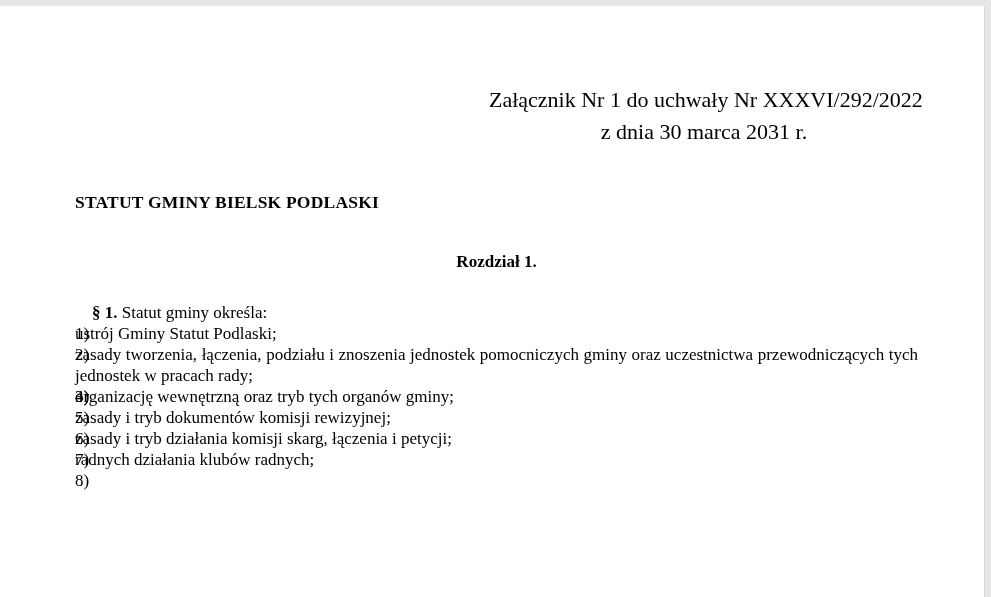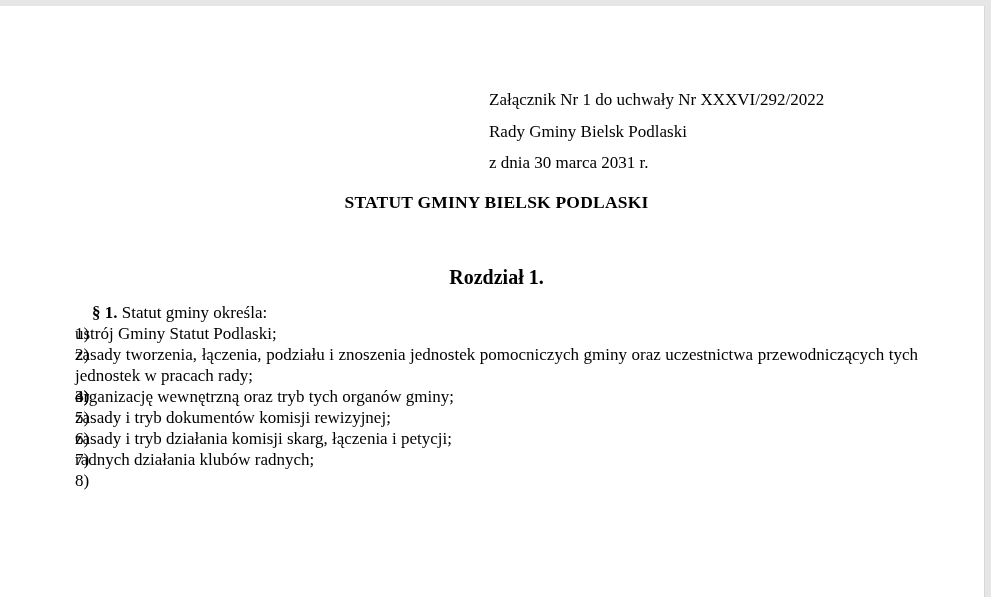--- a/index.html
+++ b/index.html
@@ -39,48 +39,48 @@
     top: 0;
     width: 843px;
   }
 
   
   .doc-header {
     position: absolute;
     left: 414px;
     top: 78px;
     width: 430px;
-    font-size: 17px;
+    font-size: 22px;
     line-height: 31.5px;
-    text-align: left;
+    text-align: center;
   }
   .doc-header .hline {
     white-space: nowrap;
   }
 
   
   .doc-title {
     position: absolute;
     left: 0;
     top: 186px;
     width: 843px;
-    text-align: center;
+    text-align: left;
     font-size: 17.5px;
     font-weight: bold;
     letter-spacing: 0.2px;
   }
 
   
   .chapter {
     position: absolute;
     left: 0;
-    top: 260px;
+    top: 244px;
     width: 843px;
     text-align: center;
-    font-size: 20px;
+    font-size: 17px;
     font-weight: bold;
     line-height: 23px;
   }
   .chapter .chapter-num {
     display: block;
   }
   .chapter .chapter-name {
     display: block;
     letter-spacing: 0.2px;
   }
@@ -133,21 +133,20 @@
 </head>
 <body>
 
 <div class="viewer">
   <div class="page">
 
     <div class="page-inner">
 
       <div class="doc-header">
         <div class="hline">Załącznik Nr 1 do uchwały Nr XXXVI/292/2022</div>
-        <div class="hline">Rady Gminy Bielsk Podlaski</div>
         <div class="hline">z dnia 30 marca 2031 r.</div>
       </div>
 
       <div class="doc-title">STATUT GMINY BIELSK PODLASKI</div>
 
       <div class="chapter">
         <span class="chapter-num">Rozdział 1.</span>
       </div>
 
       <div class="body-block">

